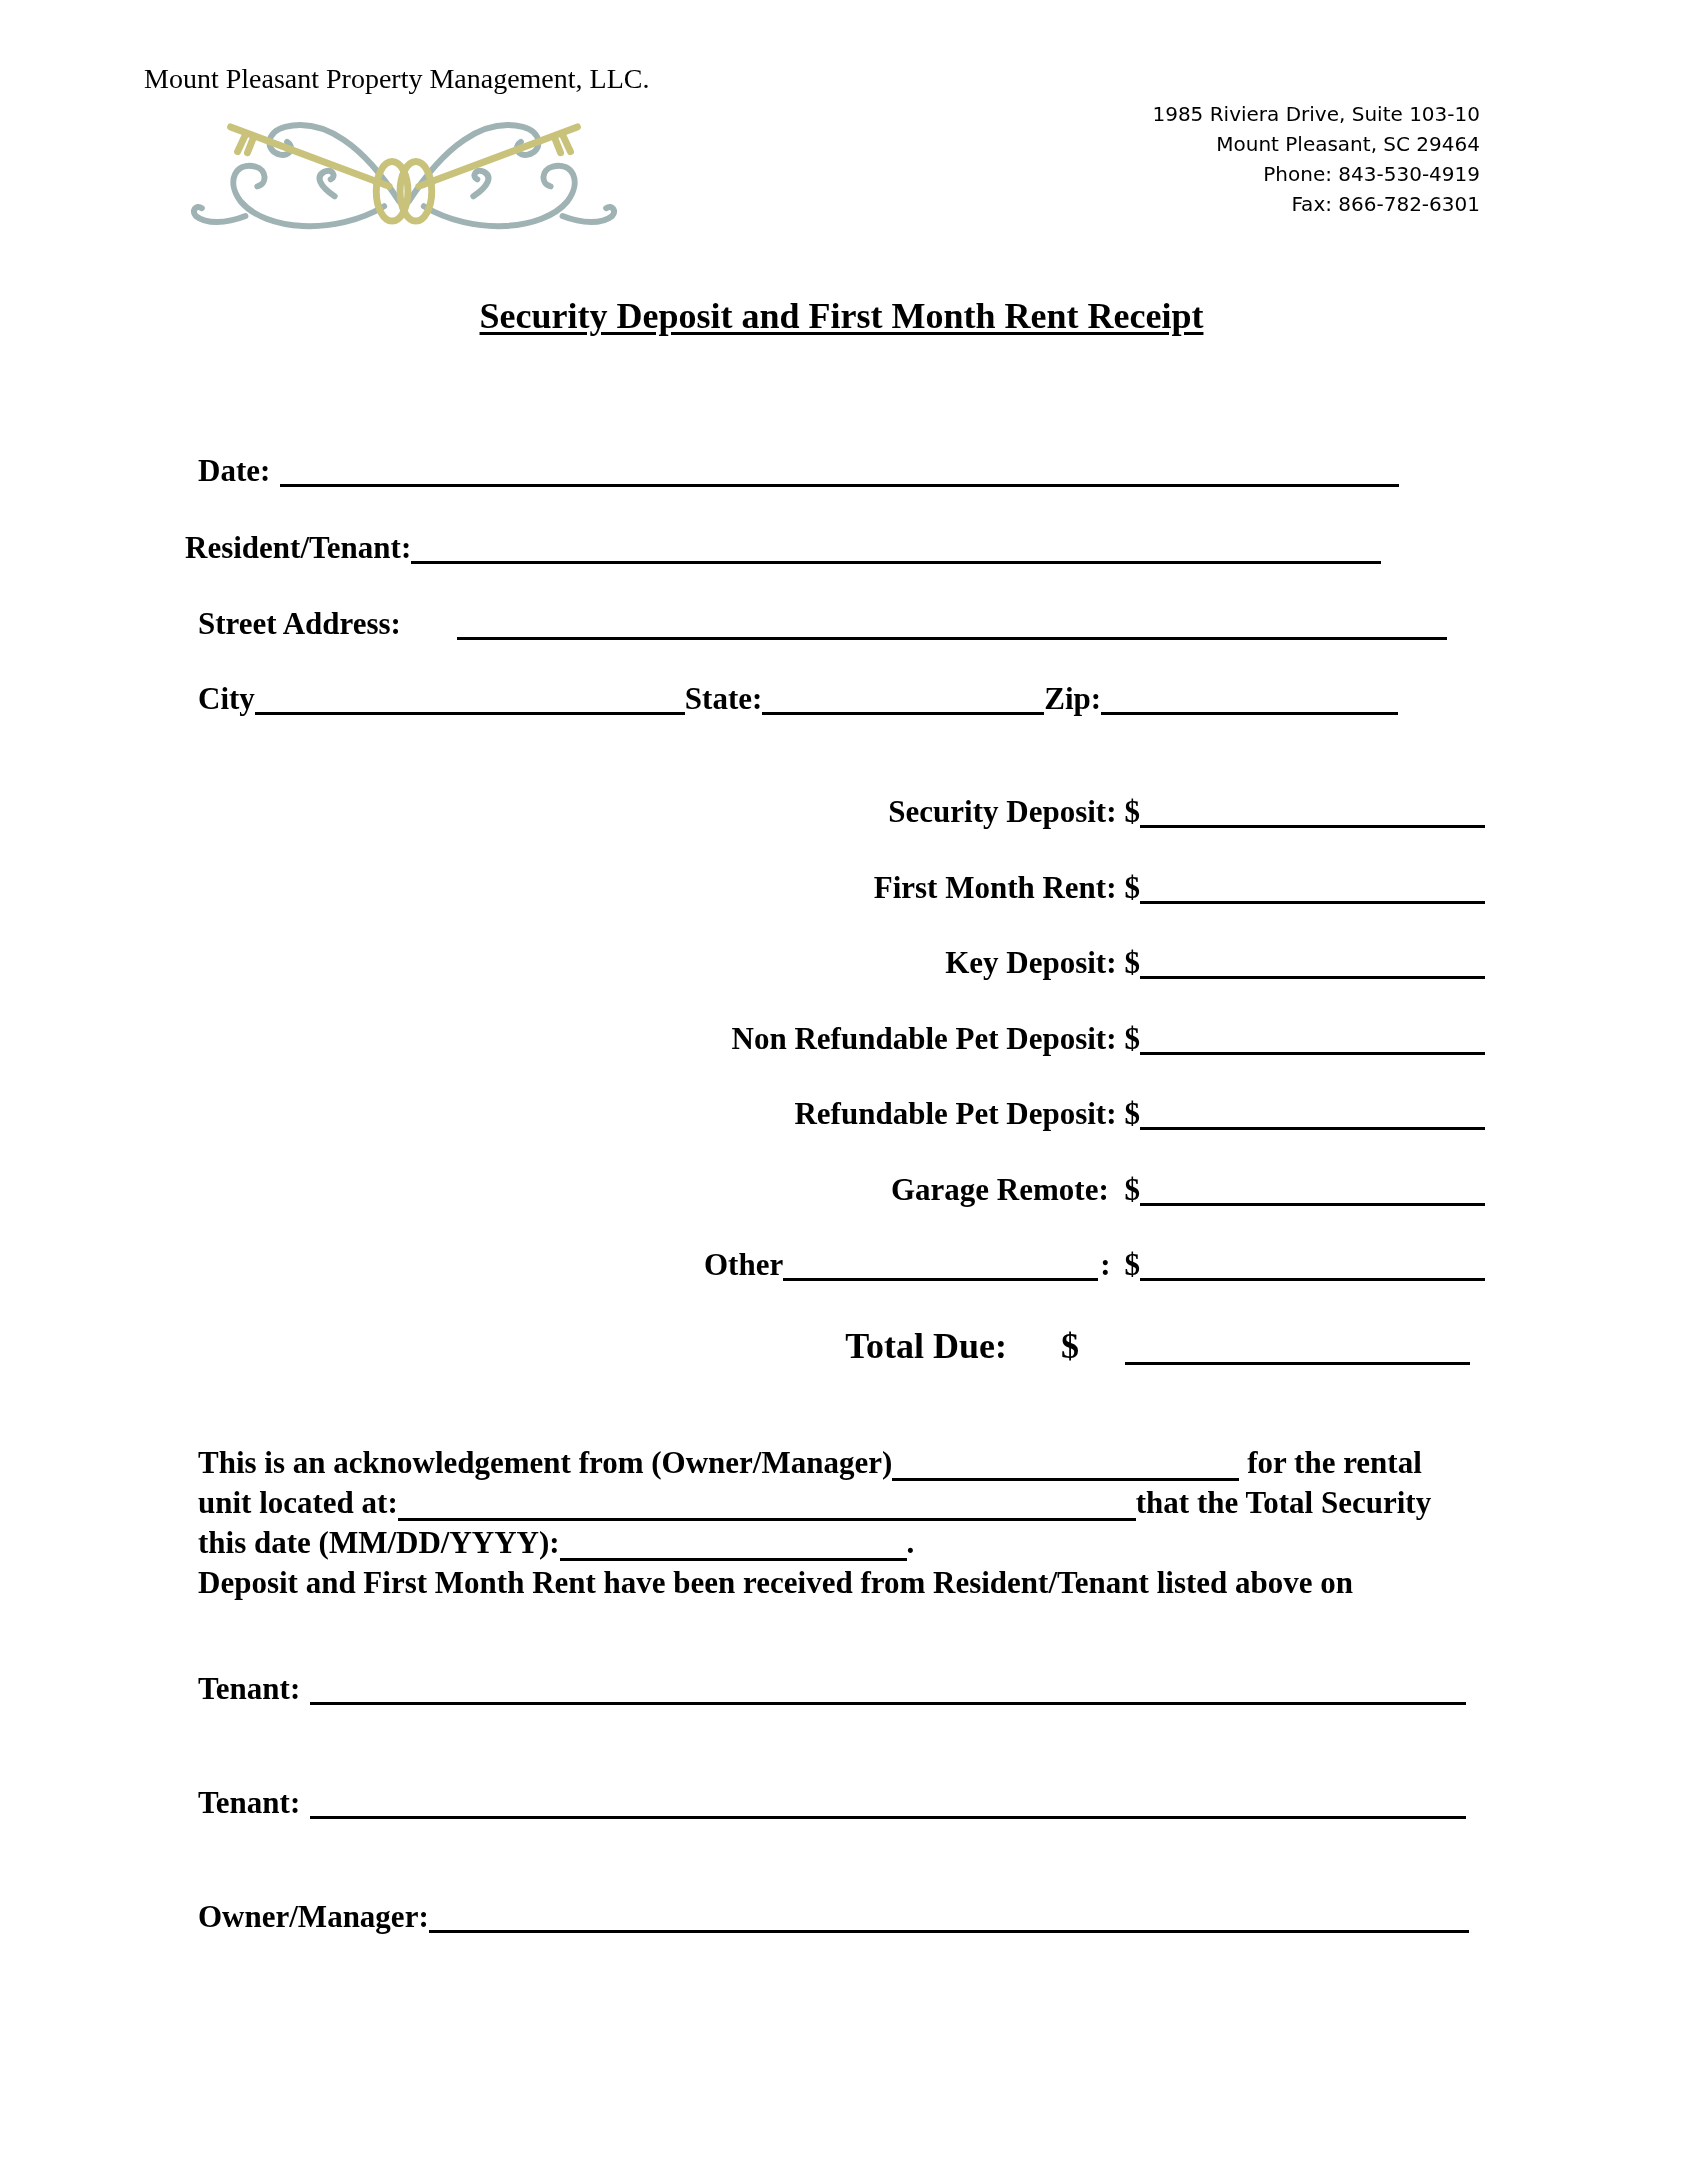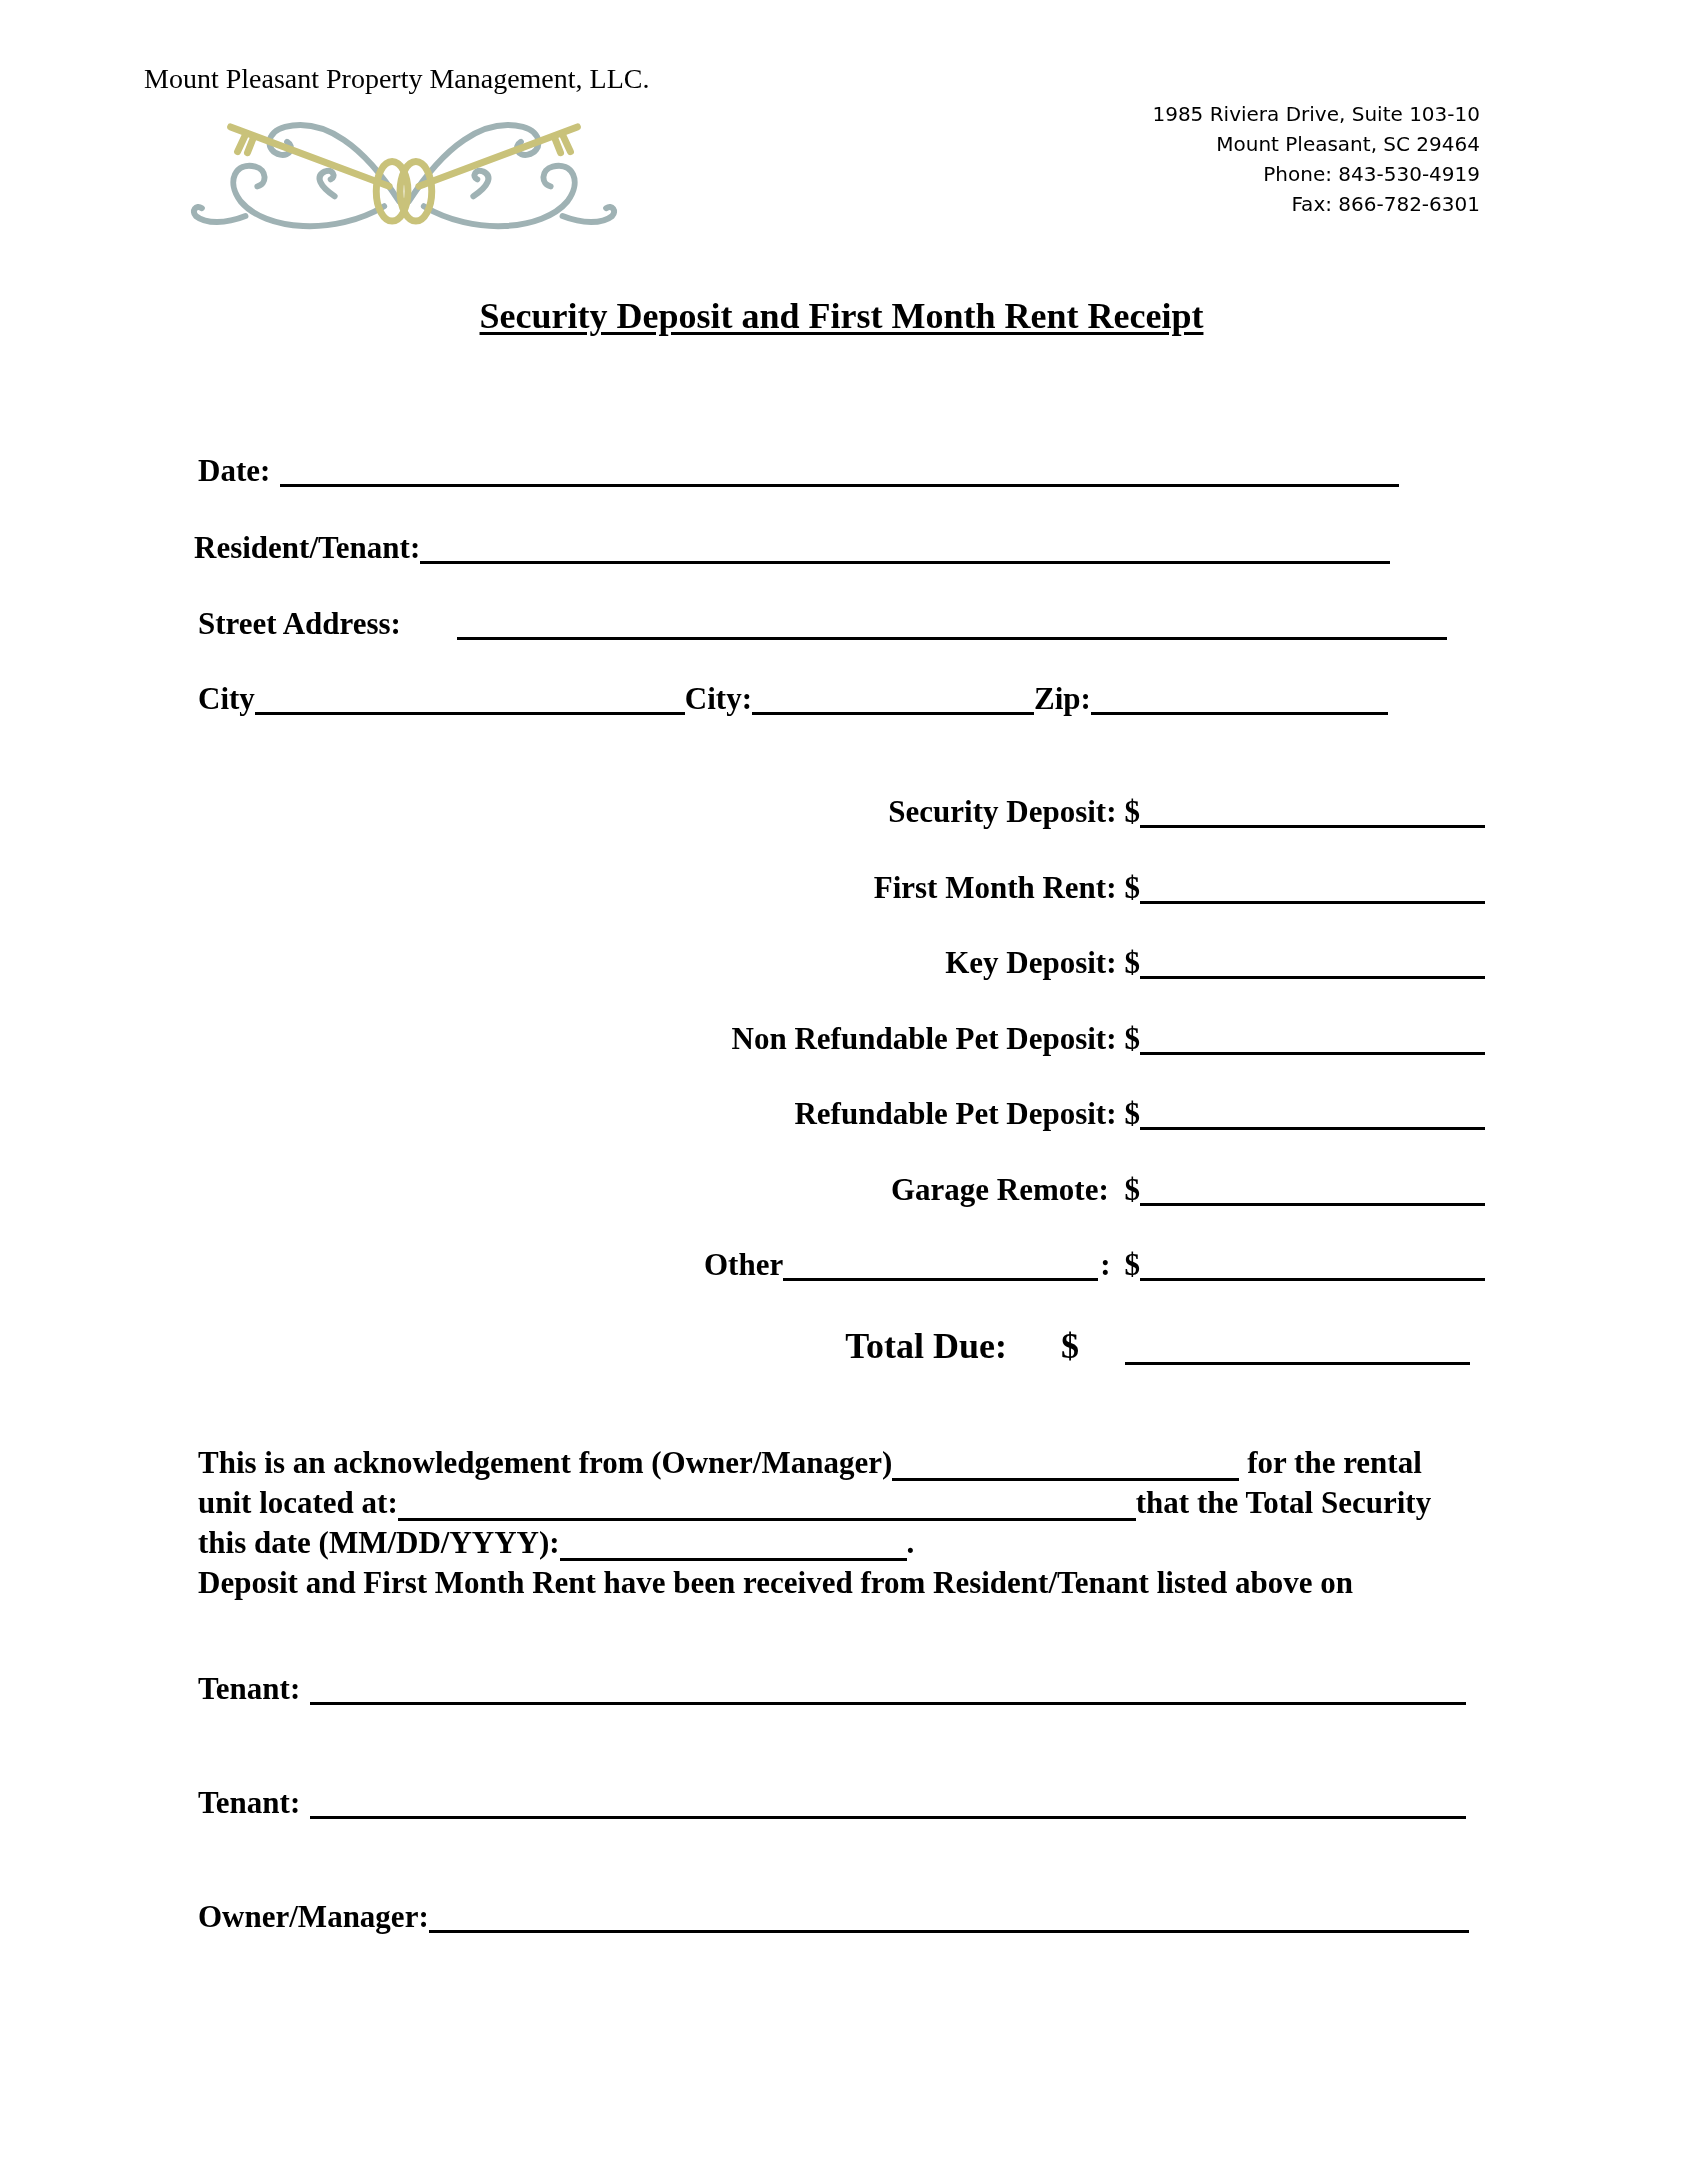--- a/index.html
+++ b/index.html
@@ -65,34 +65,34 @@
 
 <div class="abs title">
   <span>Security Deposit and First Month Rent Receipt</span>
 </div>
 
 <div class="abs field" style="left:198px; top:453px;">
   <span>Date:</span>
   <span class="line" style="width:1119px; margin-left:10px;"></span>
 </div>
 
-<div class="abs field" style="left:194px; top:530px;">
+<div class="abs field" style="left:185px; top:530px;">
   <span>Resident/Tenant:</span>
   <span class="line" style="width:970px;"></span>
 </div>
 
 <div class="abs field" style="left:198px; top:606px;gap:48px;">
   <span>Street Address:</span>
   <span class="line" style="width:990px; margin-left:8px;"></span>
 </div>
 
 <div class="abs field" style="left:198px; top:681px;">
   <span>City</span>
   <span class="line" style="width:430px;"></span>
-  <span>City:</span>
+  <span>State:</span>
   <span class="line" style="width:282px;"></span>
   <span>Zip:</span>
   <span class="line" style="width:297px;"></span>
 </div>
 
 <div class="abs amount-row" style="top:794px;">
   <span>Security Deposit:</span>
   <span class="dollar">$</span>
   <span class="line"></span>
 </div>

